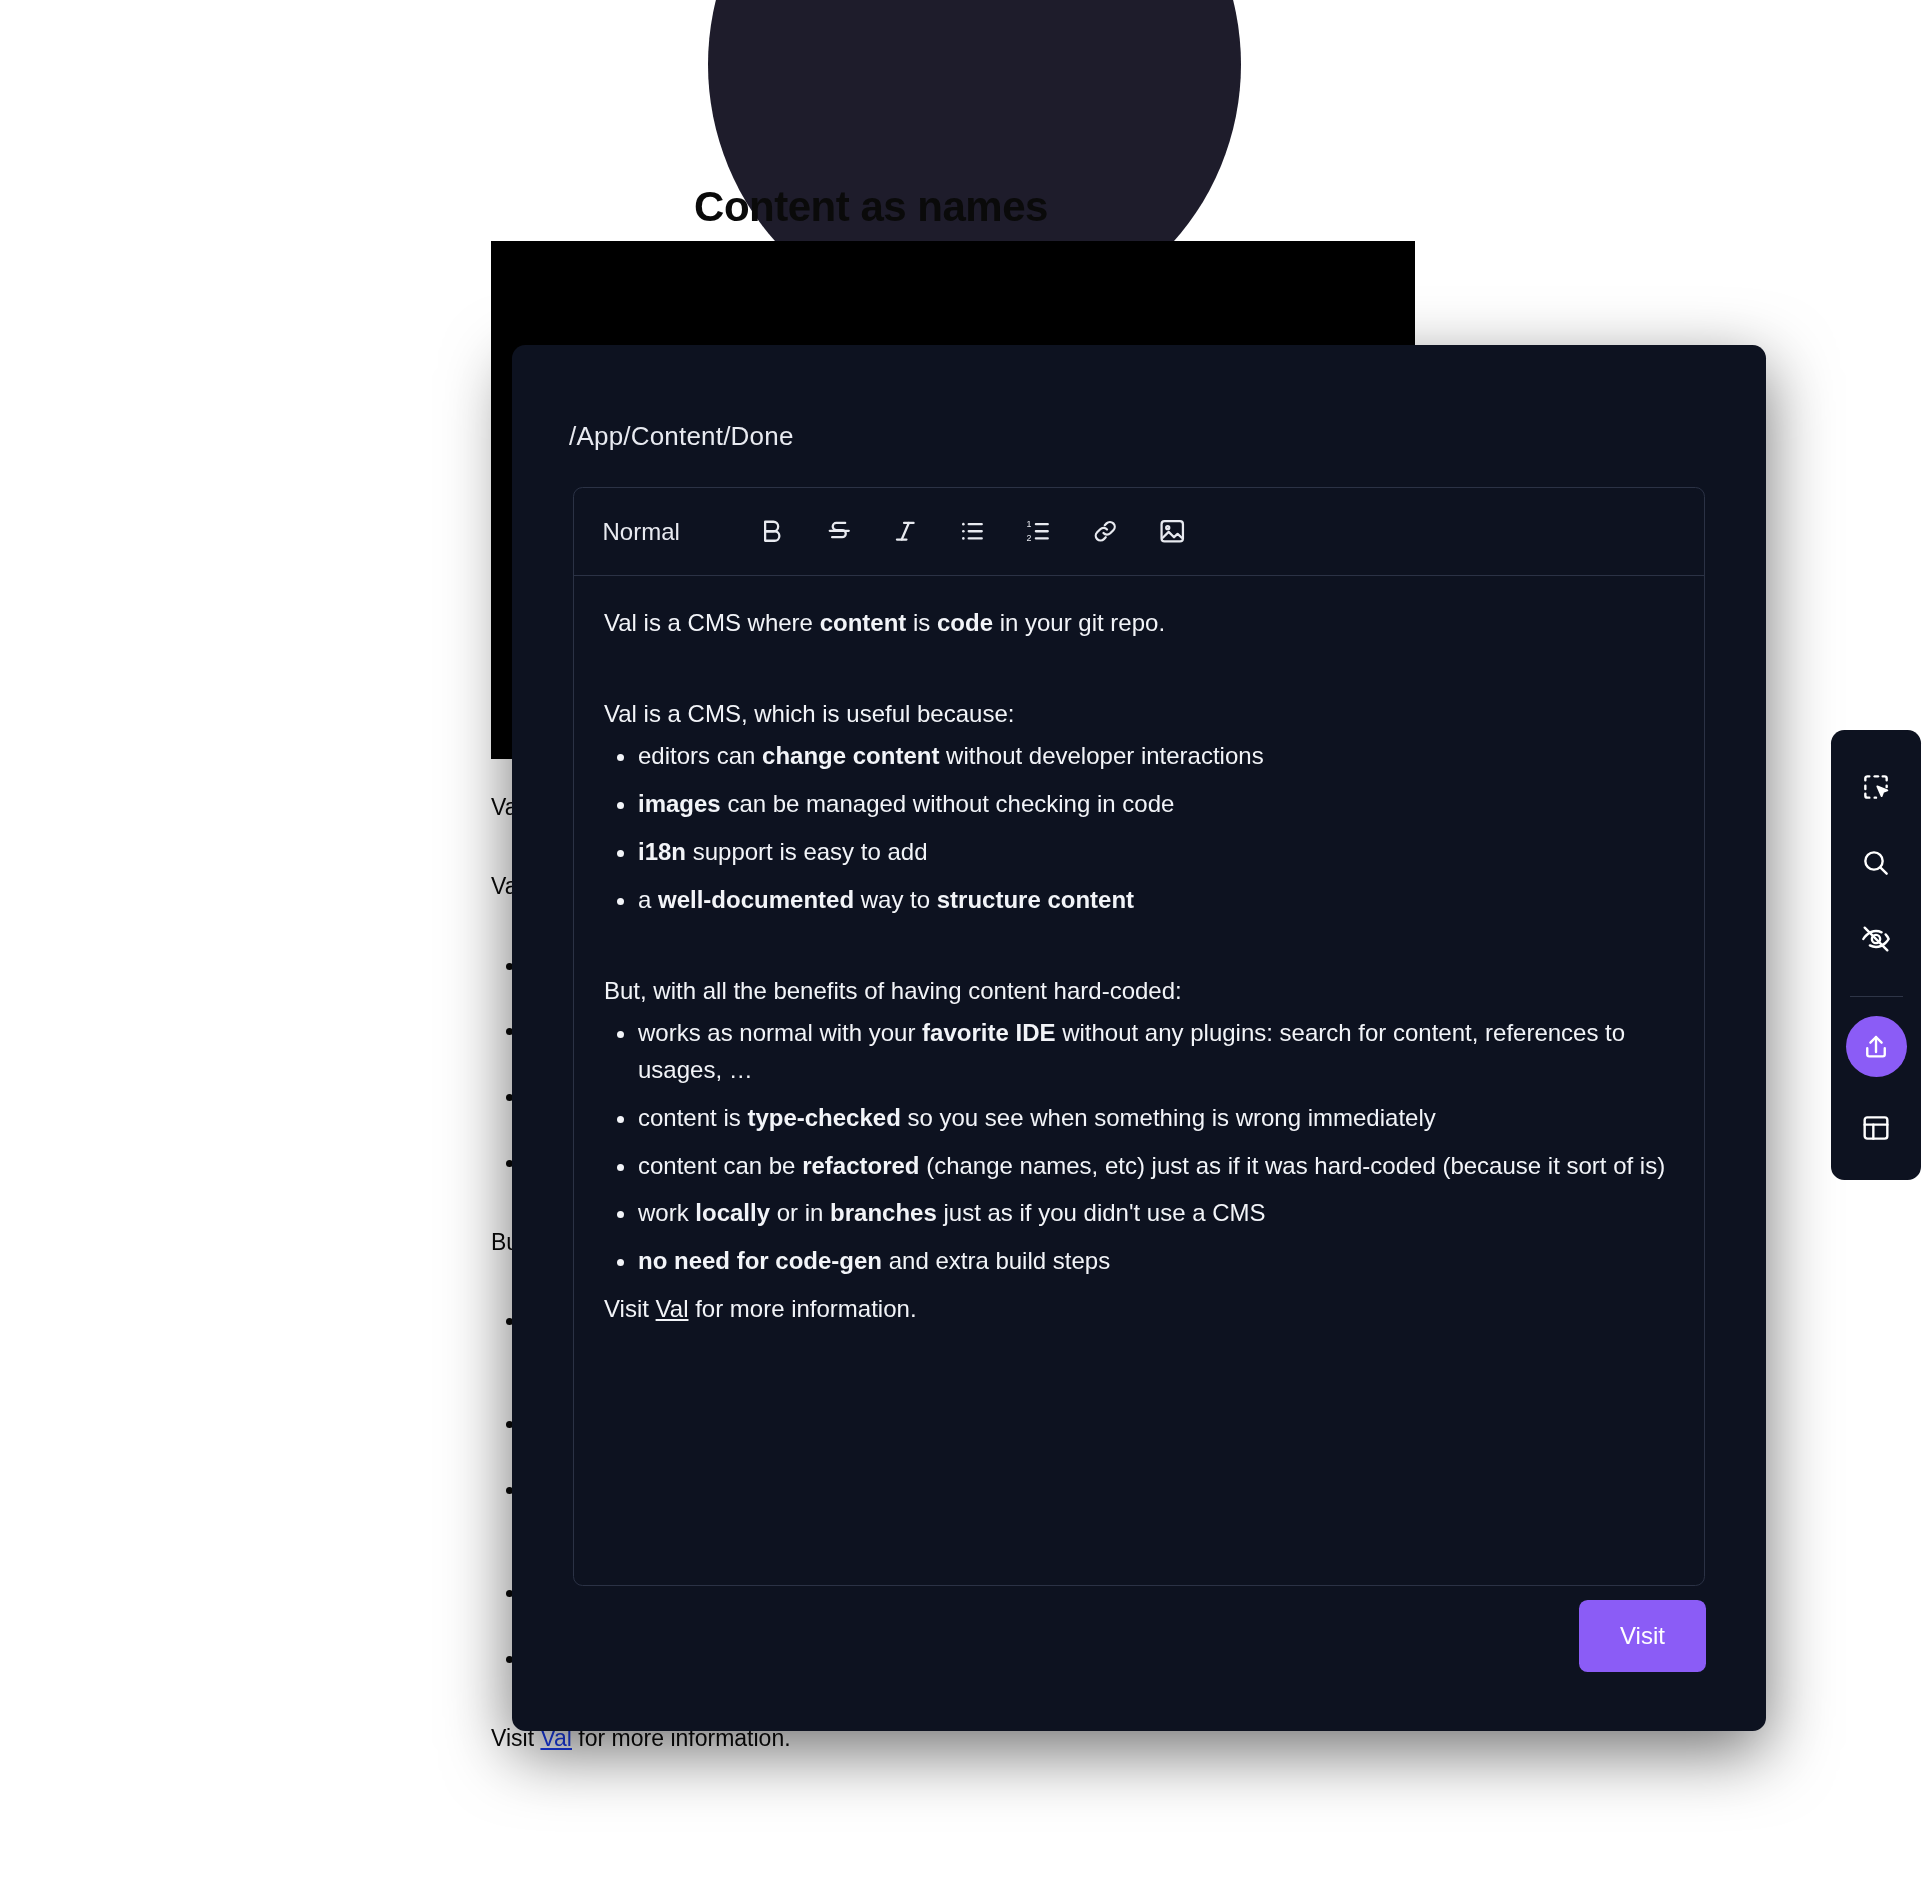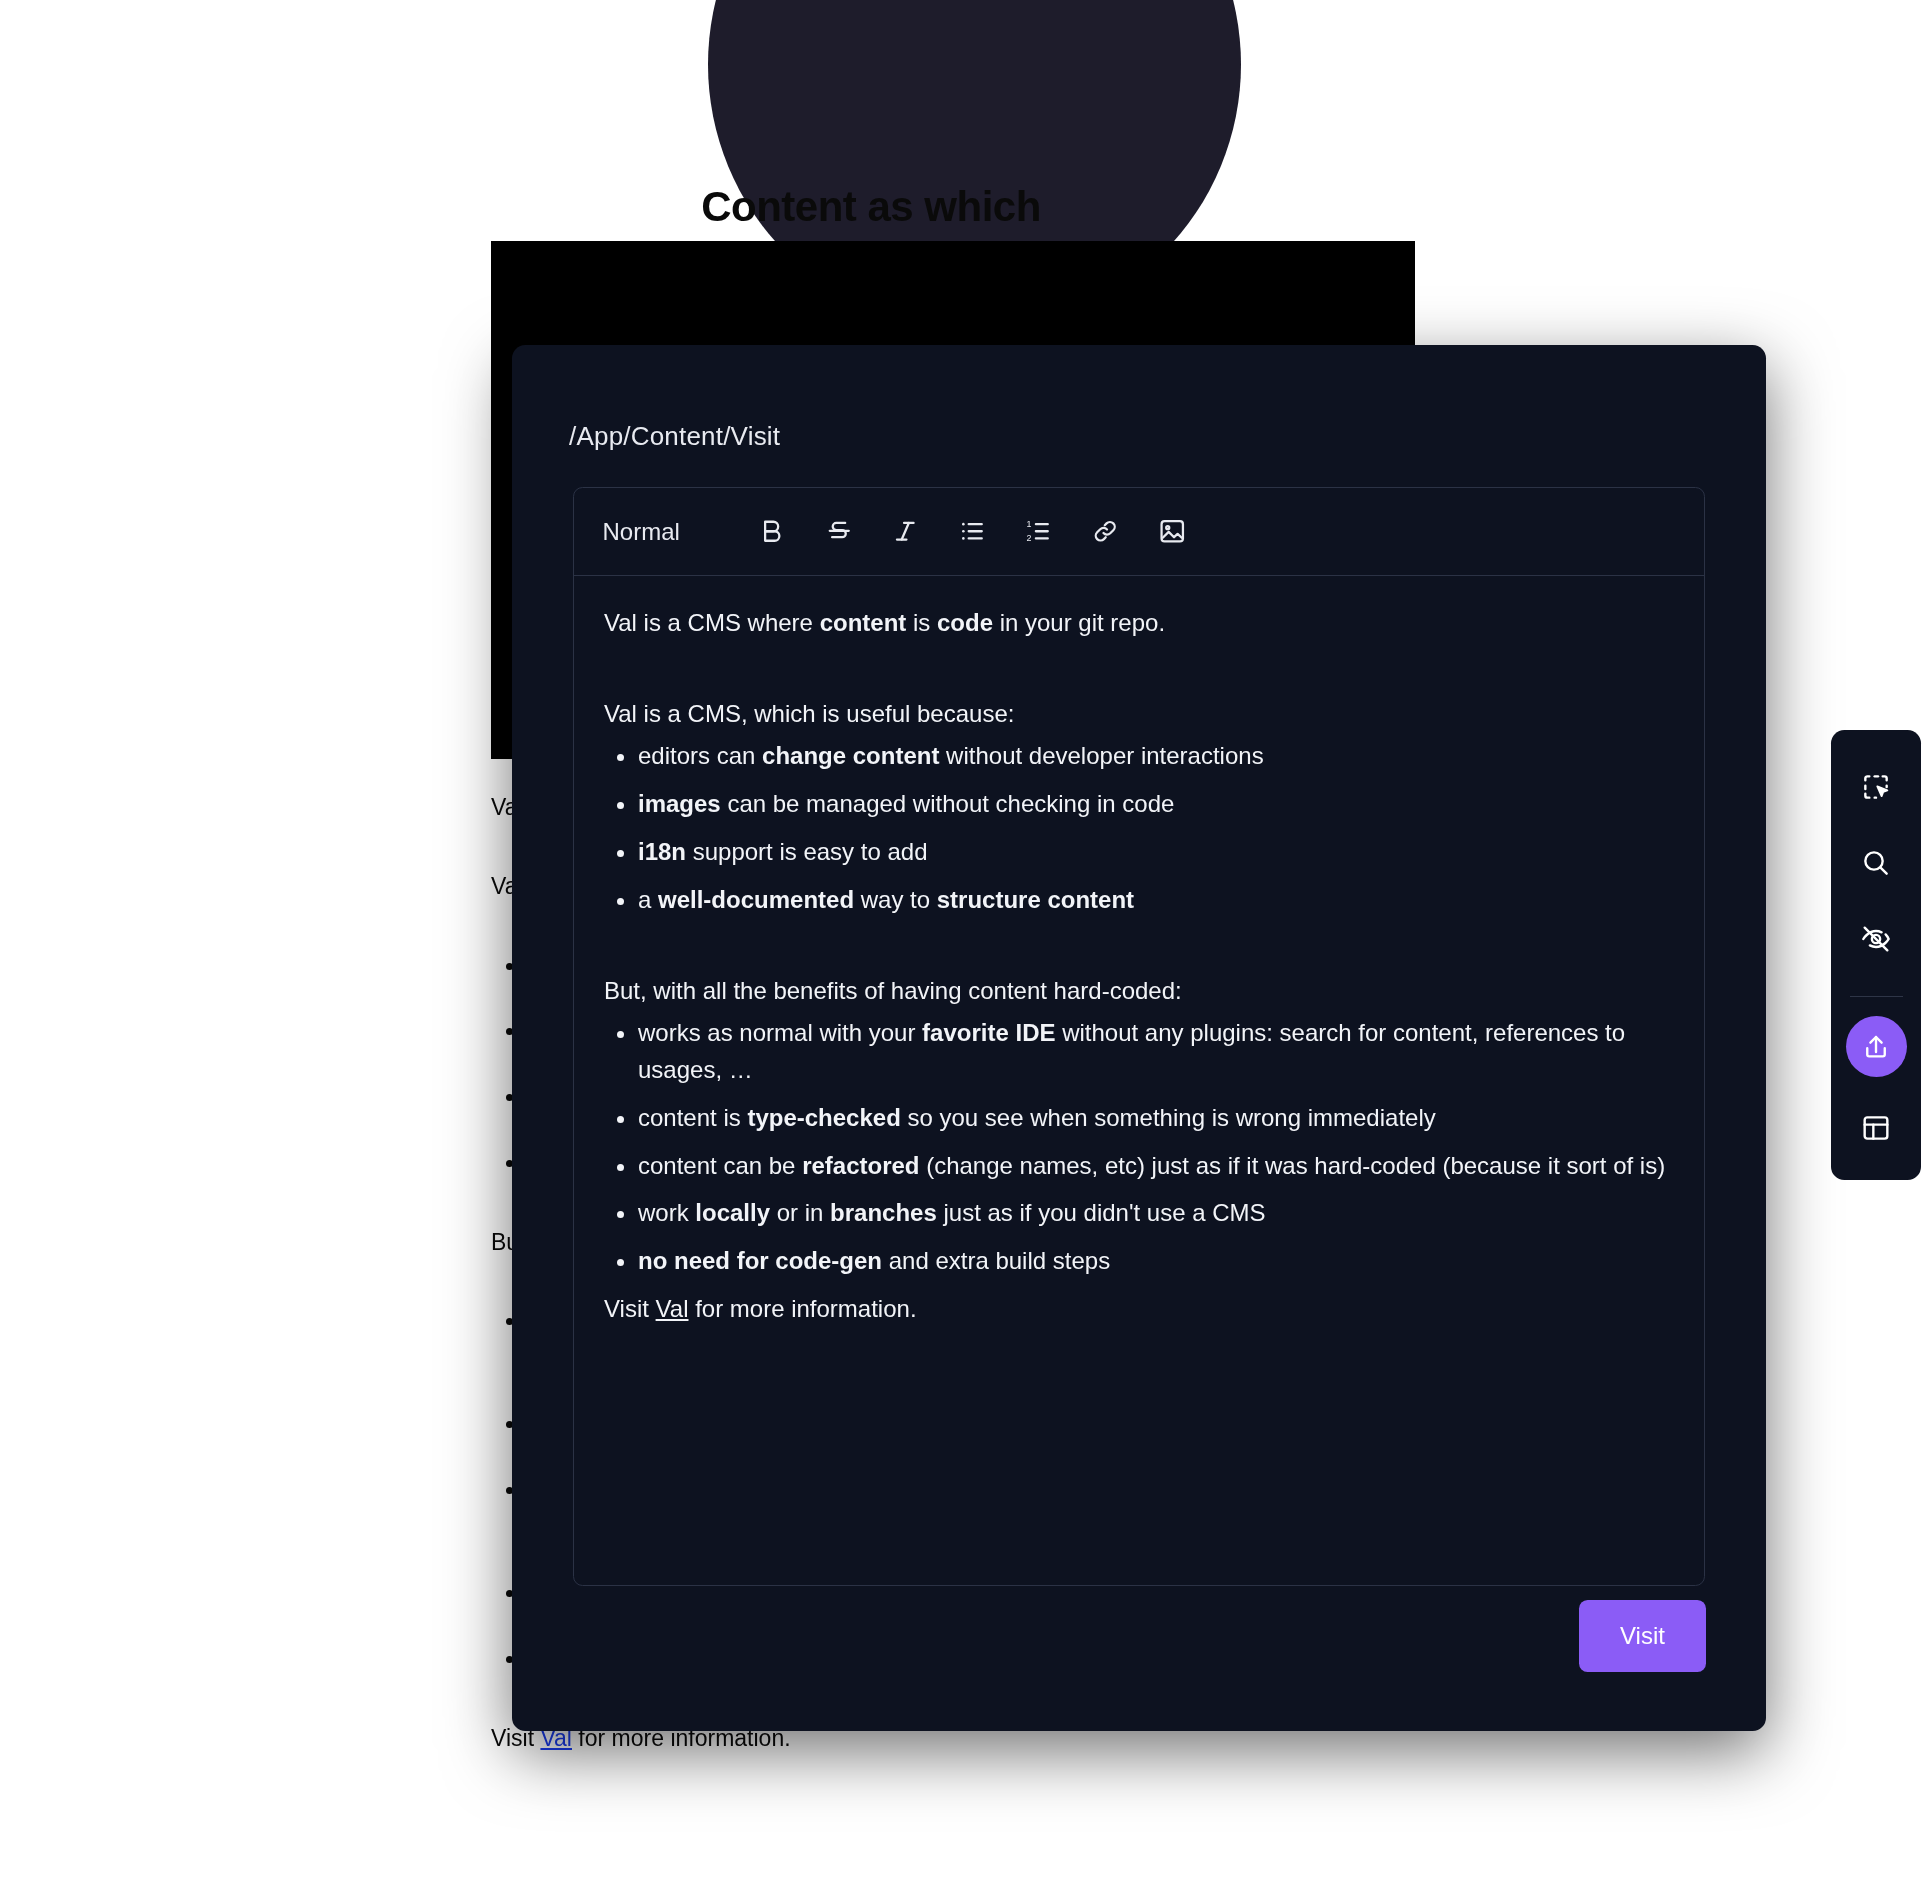--- a/index.html
+++ b/index.html
@@ -184,21 +184,21 @@
     margin-bottom: 21px;
   }
 </style>
 </head>
 <body>
 
 <div id="root">
 
   <div class="bg-circle"></div>
 
-  <div class="bg-title">Content as which</div>
+  <div class="bg-title">Content as names</div>
 
   <div class="bg-hero">
     <div class="earth"></div>
   </div>
 
   <div class="bg-body">
     <p>
       Val is a CMS where <b>content</b> is <b>code</b> in your git repo.
     </p>
     <p>Val is a CMS, which is useful because:</p>
@@ -214,21 +214,21 @@
       <li>content is <b>type-checked</b> so you see when something is wrong immediately</li>
       <li>content can be <b>refactored</b> (change names, etc) just as if it was hard-coded (because it sort of is)</li>
       <li>work <b>locally</b> or in <b>branches</b> just as if you didn't use a CMS</li>
       <li><b>no need for code-gen</b> and extra build steps</li>
     </ul>
     <p><span>Visit </span><a href="#">Val</a><span> for more information.</span></p>
   </div>
 
   <div class="modal">
 
-    <div class="modal-path">/App/Content/Visit</div>
+    <div class="modal-path">/App/Content/Done</div>
 
     <div class="editor-shell">
 
       <div class="editor-toolbar">
         <div class="tb-style">Normal</div>
 
         <div class="tb-btn">
           <svg width="28.5" height="28.5" viewBox="0 0 24 24" fill="none" stroke="currentColor" stroke-width="1.9" stroke-linecap="round" stroke-linejoin="round">
             <path d="M6 4h7a4 4 0 0 1 0 8H6z"></path>
               <path d="M6 12h8a4 4 0 0 1 0 8H6z"></path>

